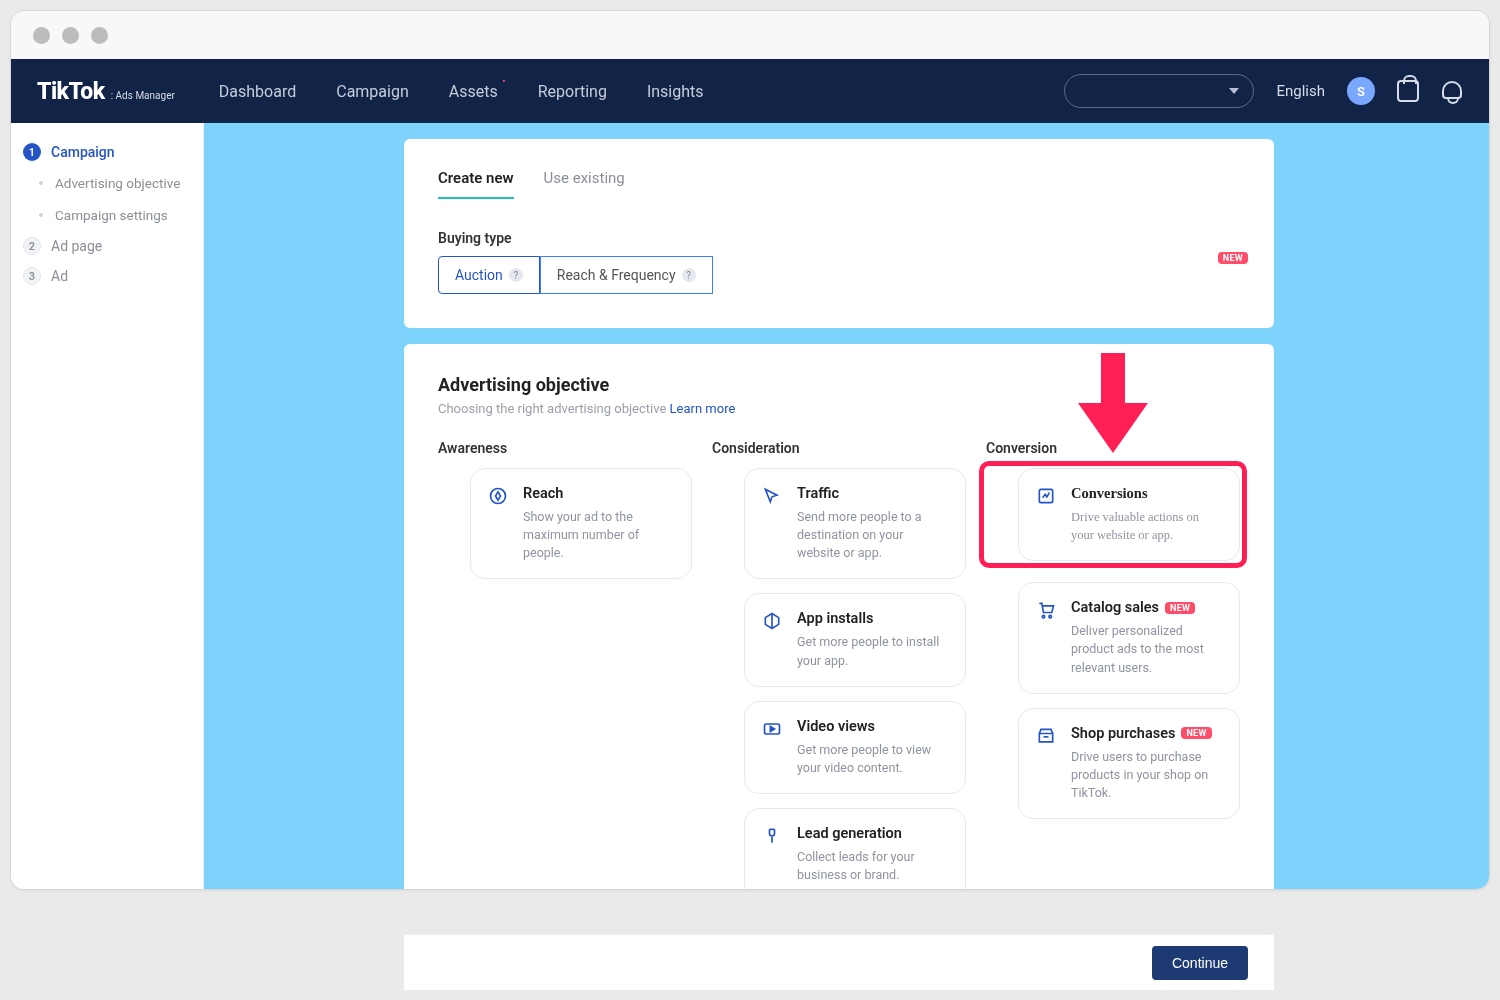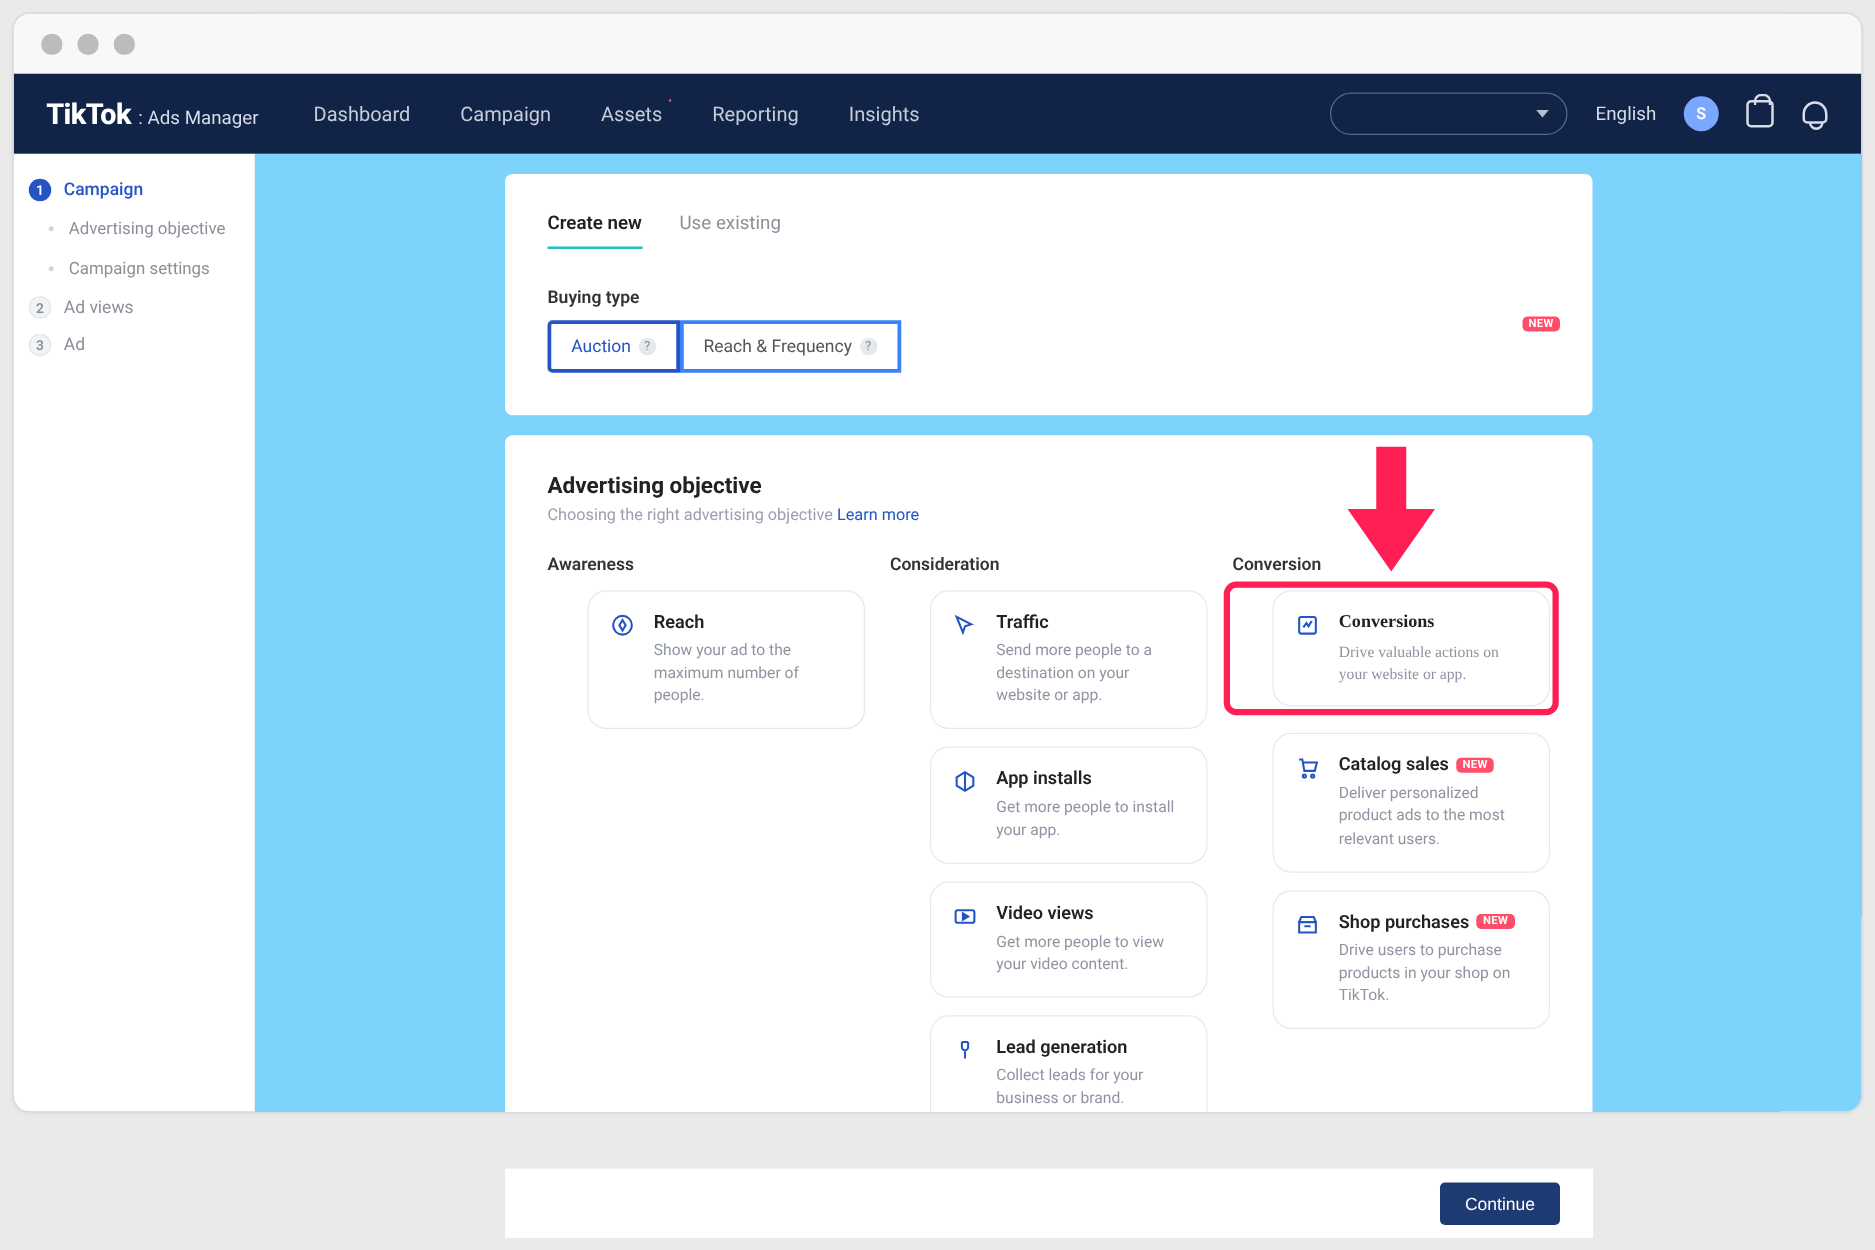--- a/index.html
+++ b/index.html
@@ -36,21 +36,21 @@
     height: 64px;
     background: #112447;
     display: flex;
     align-items: center;
     color: #fff;
     padding: 0 26px;
     flex-shrink: 0;
   }
   .logo { display: flex; align-items: baseline; gap: 6px; }
   .logo-tiktok { font-weight: 800; font-size: 23px; letter-spacing: -.5px; }
-  .logo-sub { font-size: 15px; color: #d6dce8; }
+  .logo-sub { font-size: 10px; color: #d6dce8; }
   .nav-items { display: flex; gap: 40px; margin-left: 44px; color: #c6ccd9; font-size: 16px; }
   .nav-item { cursor: pointer; position: relative; }
   .nav-item .star { position: absolute; top: -6px; right: -8px; color: #ff4469; font-size: 10px; }
   .nav-right { margin-left: auto; display: flex; align-items: center; gap: 22px; }
   .acct-select {
     width: 190px; height: 34px; border: 1.5px solid #5a6a86; border-radius: 18px;
     display: flex; align-items: center; justify-content: flex-end; padding-right: 14px;
   }
   .acct-select::after { content: ""; border-left: 5px solid transparent; border-right: 5px solid transparent; border-top: 6px solid #b7bfcf; }
   .lang { color: #d6dce8; font-size: 15px; }
@@ -77,21 +77,21 @@
 
   .content { flex:1; overflow-y: auto; background:#7dd3fc; padding: 0 20px 120px 200px; }
   .card { background:#fff; border-radius:6px; padding: 30px 34px 34px; margin-top: 16px; width: 870px; }
 
   .tabs { display:flex; gap: 30px; border-bottom: 1px solid transparent; margin-bottom: 4px; }
   .tab { font-size: 15px; color:#8a8f99; padding-bottom: 10px; cursor:pointer; }
   .tab.active { color:#202124; font-weight:600; border-bottom: 2px solid #21c0c0; }
 
   .section-label { font-size: 14px; font-weight: 600; margin-top: 30px; margin-bottom: 10px; color:#333; }
   .segmented { display:flex; position: relative; }
-  .seg-btn { border:3px solid #3b82f6; background:#fff; padding: 10px 16px; font-size:14px; color:#555; display:flex; align-items:center; gap:6px; cursor:pointer; }
+  .seg-btn { border:1px solid #3b82f6; background:#fff; padding: 10px 16px; font-size:14px; color:#555; display:flex; align-items:center; gap:6px; cursor:pointer; }
   .seg-btn:first-child { border-radius: 4px 0 0 4px; }
   .seg-btn:last-child { border-radius: 0 4px 4px 0; border-left:none; }
   .seg-btn.sel { border-color:#2454c5; color:#2454c5; }
   .seg-info { width:14px; height:14px; border-radius:50%; background:#e6e8ef; display:inline-flex; align-items:center; justify-content:center; font-size:10px; color:#888; }
   .new-badge {
     position:absolute; top:-10px; right:-8px; background:#fff;
     border-radius: 8px; padding:0;
   }
   .new-pill { background:#ff4d6a; color:#fff; font-size:9px; font-weight:700; padding:1px 5px; border-radius:4px; letter-spacing:.3px; }
 
@@ -162,21 +162,21 @@
   <div class="page">
     <div class="sidebar">
       <div class="side-step step-active">
         <div class="step-badge">1</div>
         <div class="step-label">Campaign</div>
       </div>
       <div class="side-sub">Advertising objective</div>
       <div class="side-sub">Campaign settings</div>
       <div class="side-step step-muted">
         <div class="step-badge">2</div>
-        <div class="step-label">Ad views</div>
+        <div class="step-label">Ad page</div>
       </div>
       <div class="side-step step-muted">
         <div class="step-badge">3</div>
         <div class="step-label">Ad</div>
       </div>
     </div>
 
     <div class="content">
 
       <div class="card">

